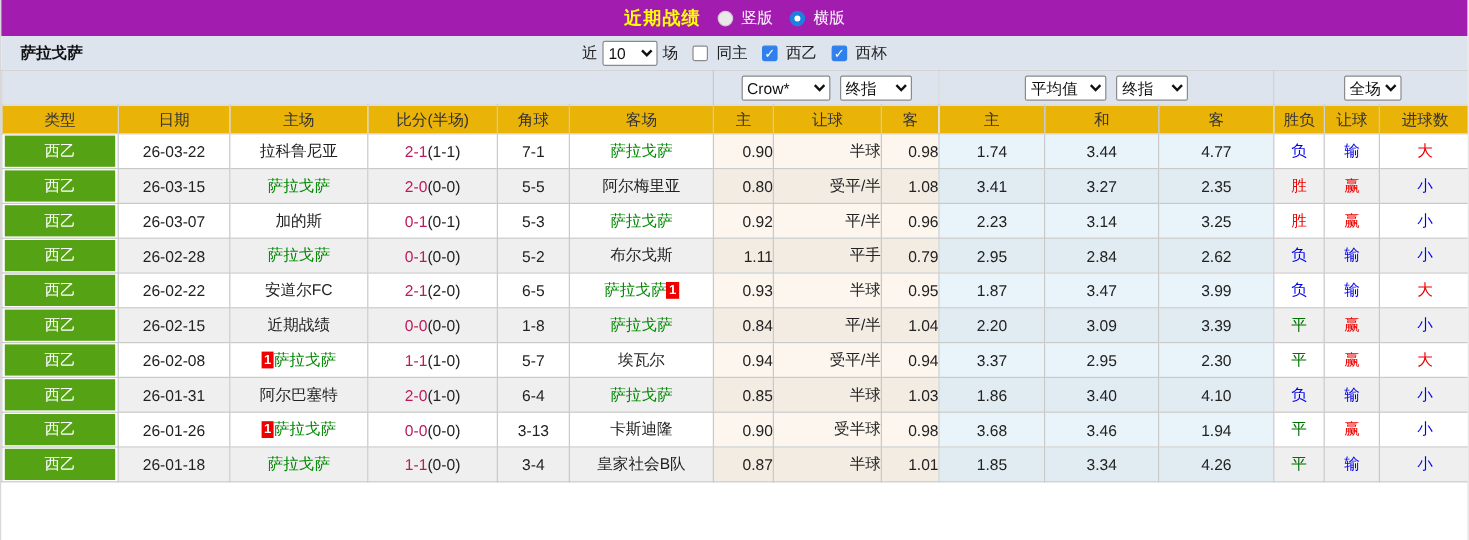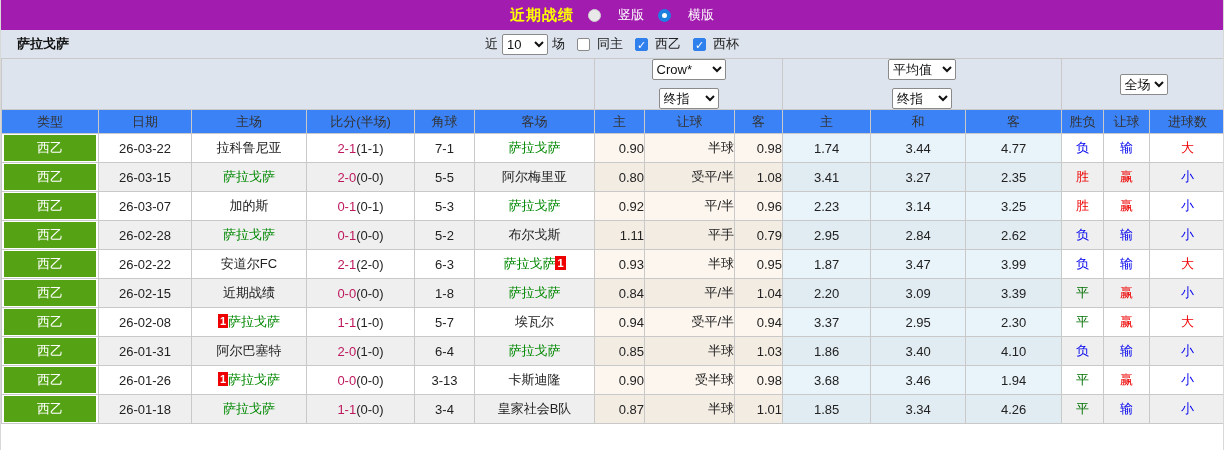--- a/index.html
+++ b/index.html
@@ -3,55 +3,55 @@
 <meta charset="utf-8">
 <style>
   * { box-sizing: border-box; }
   html,body { margin:0; padding:0; background:#fff; }
   body { font-family:"Liberation Sans","DejaVu Sans",sans-serif; font-size:13px; color:#222; }
   .page { width:1224px; height:450px; border-left:1px solid #d8d8d8; border-right:1px solid #d8d8d8; overflow:hidden; }
 
   
   .titlebar { height:30px; background:#a21caf; display:flex; align-items:center; justify-content:center; gap:14px; color:#fff; }
   .titlebar .title { color:#ffff00; font-weight:bold; font-size:15px; letter-spacing:1px; }
-  .radio-opt { display:inline-flex; align-items:center; gap:17px; cursor:pointer; font-size:13px; }
+  .radio-opt { display:inline-flex; align-items:center; gap:7px; cursor:pointer; font-size:13px; }
   .radio-dot { width:13px; height:13px; border-radius:50%; display:inline-block; }
   .radio-dot.unsel { background:#e9e9e9; border:1px solid #cfcfcf; }
   .radio-dot.sel { background:#fff; border:4px solid #1d7fe0; }
 
   
   .controlbar { height:28px; background:#dde4ee; position:relative; display:flex; align-items:center; justify-content:center; gap:4px; }
   .controlbar .teamname { position:absolute; left:16px; font-weight:bold; color:#111; }
   select { font-family:inherit; font-size:13px; height:21px; background:#fff; border:1px solid #8a8a8a; border-radius:2px; color:#111; }
   .cb { width:13px; height:13px; display:inline-block; border:1px solid #8a8a8a; background:#fff; border-radius:2px; vertical-align:-2px; margin:0 3px 0 8px; }
   .cb.checked { background:#2f80ed; border-color:#2f80ed; color:#fff; font-size:11px; line-height:13px; text-align:center; font-weight:bold; }
 
   
   table { border-collapse:collapse; table-layout:fixed; width:1224px; }
   td,th { border:1px solid #c9c9c9; text-align:center; padding:0; height:29px; overflow:hidden; white-space:nowrap; font-weight:normal; }
   tr.filter-row td { background:#dde4ee; height:29px; border-bottom:1px solid #c9c9c9; }
-  tr.header-row th { background:#3b82f6; color:#333; height:24px; font-size:13px; }
+  tr.header-row th { background:#eab308; color:#333; height:24px; font-size:13px; }
   tr.data-row td { background:#fff; }
   tr.data-row:nth-child(even) td { background:#efefef; }
   tr.data-row td.asian { background:#fcf6ee;text-align:right; }
   tr.data-row:nth-child(even) td.asian { background:#f3ece3; }
   tr.data-row td.euro { background:#e9f4fa; }
   tr.data-row:nth-child(even) td.euro { background:#e1ebf2; }
   td.leaguecell { background:#fff !important; padding:1px 2px; }
   .league-badge { background:#55a314; color:#fff; height:26px; line-height:26px; font-size:13px; }
   .team-green { color:#008800; }
   .score-main { color:#be185d; }
   .score-half { color:#222; }
   .red1 { display:inline-block; background:#ee0000; color:#fff; font-size:11px; line-height:14px; padding:0 2px; font-weight:bold; vertical-align:1px; }
   .c-red { color:#ee0000; } .c-blue { color:#0000ee; } .c-green { color:#007000; }
 
   
   .footer { height:36px; display:flex; align-items:center; justify-content:center; border-top:1px solid #c9c9c9; background:#fff; font-size:13px; }
   .footer .seg-r { color:#ee0000; }
-  .filter-row .selwrap { display:flex; justify-content:center; gap:8px; align-items:center;flex-direction:column; }
+  .filter-row .selwrap { display:flex; justify-content:center; gap:8px; align-items:center; }
 </style>
 </head>
 <body>
 
 <div class="page">
 
   <div class="titlebar">
     <span class="title">近期战绩</span>
     <span class="radio-opt">
       <span class="radio-dot unsel"></span>
@@ -216,21 +216,21 @@
     <td class="c-blue">小</td>
   </tr>
 
   <tr class="data-row">
     <td class="leaguecell">
             <div class="league-badge">西乙</div>
           </td>
     <td>26-02-22</td>
     <td><span>安道尔FC</span></td>
     <td><span class="score-main">2-1</span><span class="score-half">(2-0)</span></td>
-    <td>6-3</td>
+    <td>6-5</td>
     <td><span class="team-green">萨拉戈萨</span><span class="red1">1</span></td>
     <td class="asian">0.93</td>
     <td class="asian">半球</td>
     <td class="asian">0.95</td>
     <td class="euro">1.87</td>
     <td class="euro">3.47</td>
     <td class="euro">3.99</td>
     <td class="c-blue">负</td>
     <td class="c-blue">输</td>
     <td class="c-red">大</td>

